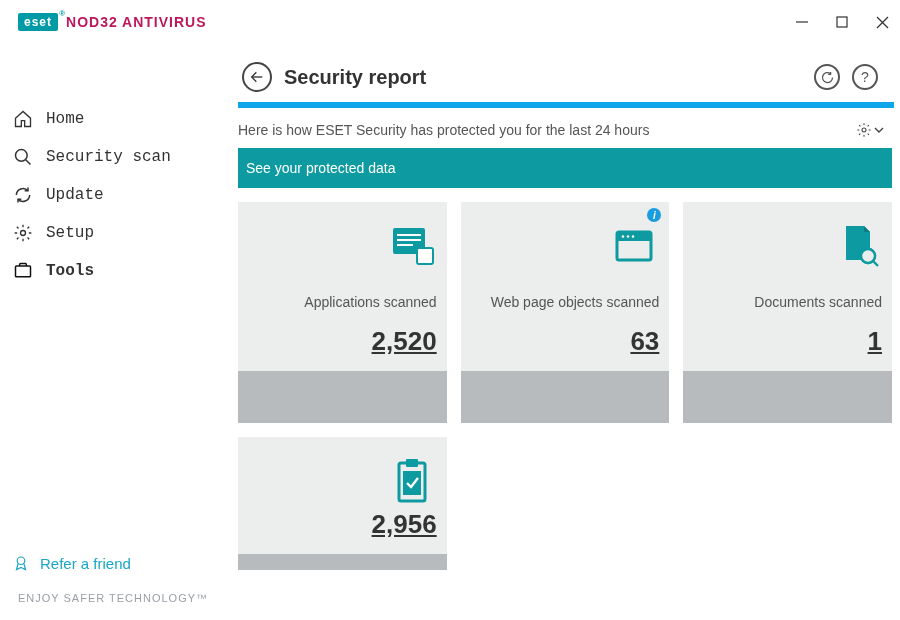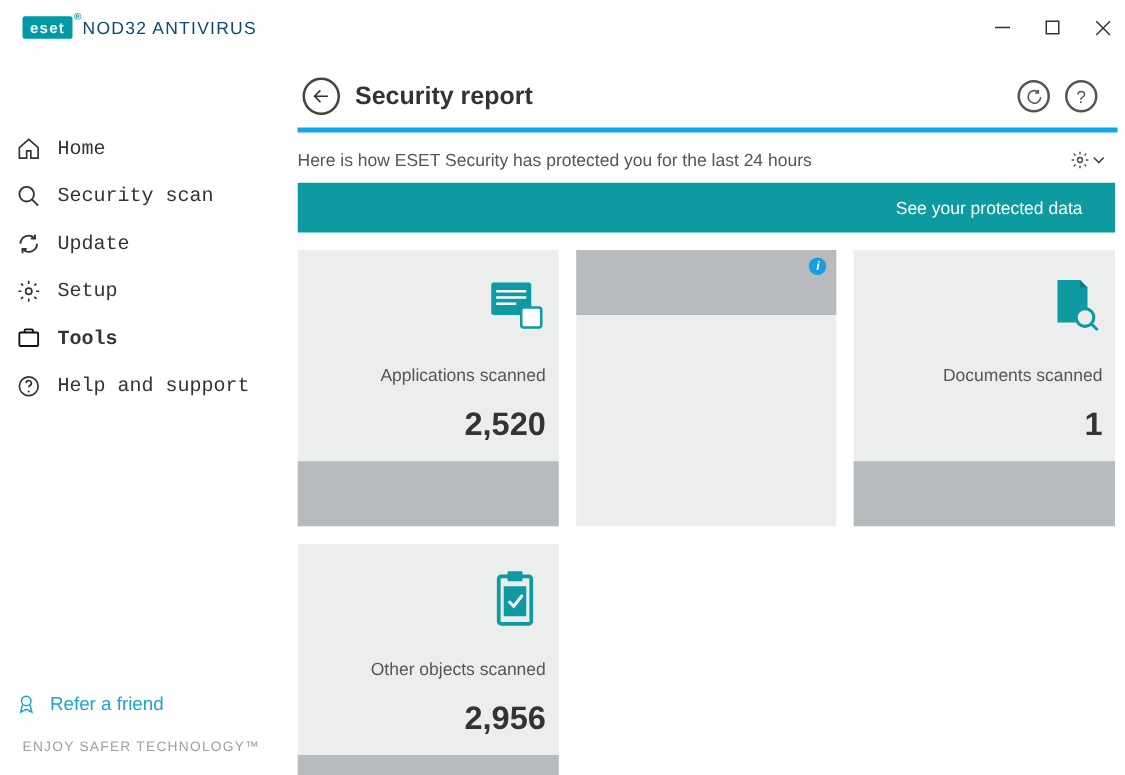--- a/index.html
+++ b/index.html
@@ -2,52 +2,52 @@
 <html><head>
 <meta charset="utf-8">
 <style>
   * { box-sizing: border-box; margin: 0; padding: 0; }
   html, body { width: 900px; height: 620px; font-family: "Segoe UI", Arial, sans-serif; background: #fff; color: #333; overflow: hidden; }
   .window { width: 900px; height: 620px; display: flex; flex-direction: column; }
   .titlebar { height: 44px; display: flex; align-items: center; padding: 0 8px 0 18px; }
   .brand { display: flex; align-items: center; gap: 8px; }
   .brand-badge { background: #009aa6; color: #fff; font-weight: 700; font-size: 12px; letter-spacing: 1px; padding: 2px 6px; border-radius: 2px; position: relative; }
   .brand-badge .reg { font-size: 8px; position: absolute; top: -4px; right: -8px; color: #009aa6; }
-  .brand-text { color: #0c4a6e; font-size: 14px; letter-spacing: 1px; font-weight: 400; }
+  .brand-text { color: #be185d; font-size: 14px; letter-spacing: 1px; font-weight: 700; }
   .win-controls { margin-left: auto; display: flex; gap: 20px; align-items: center; color: #444; }
   .win-btn { width: 20px; height: 20px; display: flex; align-items: center; justify-content: center; cursor: pointer; }
 
   .body { flex: 1; display: flex; min-height: 0; }
   .sidebar { width: 238px; display: flex; flex-direction: column; padding-top: 56px; }
   .nav { display: flex; flex-direction: column; font-family: Liberation Mono, monospace; }
   .nav-item { display: flex; align-items: center; gap: 12px; padding: 8px 12px 8px 12px; font-size: 16px; color: #333; cursor: pointer; }
   .nav-item.active { font-weight: 700; }
   .nav-icon { width: 22px; height: 22px; display: inline-flex; align-items: center; justify-content: center; color: #333; }
   .refer { margin-top: auto; padding: 0 12px 14px 12px; }
   .refer-link { display: flex; align-items: center; gap: 10px; color: #1aa6c4; font-size: 15px; cursor: pointer; padding: 6px 0; }
   .tagline { color: #9aa0a6; font-size: 11px; letter-spacing: 1px; padding: 0 12px 16px 18px; }
 
   .main { flex: 1; display: flex; flex-direction: column; min-width: 0; padding-right: 6px; position: relative; }
-  .main-header { display: flex; align-items: center; gap: 12px; padding: 18px 16px 10px 4px; border-bottom: 4px solid #0ea5e9; }
+  .main-header { display: flex; align-items: center; gap: 12px; padding: 18px 16px 10px 4px; border-bottom: 6px solid #0ea5e9; }
   .back-btn { width: 30px; height: 30px; border: 2px solid #444; border-radius: 50%; display: flex; align-items: center; justify-content: center; cursor: pointer; }
   .page-title { font-size: 20px; color: #333; font-weight: 600; }
   .header-right { margin-left: auto; display: flex; gap: 12px; align-items: center; }
   .circ-btn { width: 26px; height: 26px; border: 2px solid #555; border-radius: 50%; display: flex; align-items: center; justify-content: center; cursor: pointer; font-size: 14px; color: #555; }
 
   .sub-row { display: flex; align-items: center; padding: 14px 10px 10px 0; color: #555; font-size: 14px; }
   .gear-dd { margin-left: auto; display: flex; align-items: center; gap: 2px; cursor: pointer; color: #444; }
 
   .scroll-area { flex: 1; overflow-y: auto; padding-right: 2px; }
-  .banner { background: #0d9aa0; color: #fff; padding: 12px 26px; font-size: 14px; cursor: pointer; text-align: right; }
+  .banner { background: #0d9aa0; color: #fff; padding: 12px 8px; font-size: 14px; cursor: pointer; }
   .cards { display: grid; grid-template-columns: repeat(3, 1fr); gap: 14px; padding-top: 14px; }
   .card { background: #eceded; display: flex; flex-direction: column; align-items: center; position: relative; padding-bottom: 0; }
   .card-top { width: 100%; display: flex; flex-direction: column; align-items: flex-end; padding: 22px 10px 14px 10px; }
   .card-icon { width: 50px; height: 44px; display: flex; align-items: center; justify-content: center; color: #0d9aa0; }
   .card-label { font-size: 14px; color: #555; margin-top: 16px; text-align: center; min-height: 36px; display: flex; align-items: center; }
-  .card-value { font-size: 26px; font-weight: 600; color: #333; margin-top: 6px; }
+  .card-value { font-size: 26px; font-weight: 600; color: #333; margin-top: 6px; text-decoration: underline; }
   .card-footer { height: 52px; width: 100%; background: #b8bbbd; }
   .info-badge { position: absolute; top: 6px; right: 8px; width: 14px; height: 14px; background: #1a9de0; color: #fff; border-radius: 50%; font-size: 10px; display: flex; align-items: center; justify-content: center; font-style: italic; font-weight: bold; }
 
   .row2 { display: grid; grid-template-columns: repeat(3, 1fr); gap: 14px; padding-top: 14px; }
   .row2 .card-footer { height: 16px; }
 
   
   .scroll-area::-webkit-scrollbar { width: 10px; }
   .scroll-area::-webkit-scrollbar-thumb { background: #7f8284; }
   .scroll-area::-webkit-scrollbar-track { background: transparent; }
@@ -136,30 +136,20 @@
         <div class="nav-item active">
           <span class="nav-icon">
             <svg width="20" height="20" viewBox="0 0 24 24">
                 <rect x="3" y="6" width="18" height="13" rx="1" fill="none" stroke="#111" stroke-width="1.8"></rect>
                 <path d="M8 6 V4 a1 1 0 0 1 1-1 h6 a1 1 0 0 1 1 1 V6" fill="none" stroke="#111" stroke-width="1.8"></path>
               </svg>
           </span>
           <span>Tools</span>
         </div>
 
-        <div class="nav-item">
-          <span class="nav-icon">
-            <svg width="20" height="20" viewBox="0 0 24 24">
-                <circle cx="12" cy="12" r="9" fill="none" stroke="#333" stroke-width="1.6"></circle>
-                <path d="M9.5 9a2.5 2.5 0 1 1 3.5 2.3c-.8.4-1 1-1 1.7" fill="none" stroke="#333" stroke-width="1.6"></path>
-                <circle cx="12" cy="17" r="1" fill="#333"></circle>
-              </svg>
-          </span>
-          <span>Help and support</span>
-        </div>
 
       </nav>
 
       <div class="refer">
         <div class="refer-link">
           <span>
             <svg width="18" height="18" viewBox="0 0 24 24">
                 <circle cx="12" cy="9" r="5" fill="none" stroke="#1aa6c4" stroke-width="1.6"></circle>
                 <path d="M8 13l-2 8 6-3 6 3-2-8" fill="none" stroke="#1aa6c4" stroke-width="1.6"></path>
               </svg>
@@ -225,20 +215,33 @@
                   </svg>
               </div>
               <div class="card-label">Applications scanned</div>
               <div class="card-value">2,520</div>
             </div>
             <div class="card-footer"></div>
           </div>
 
           <div class="card">
             <div class="info-badge">i</div>
+            <div class="card-top">
+              <div class="card-icon">
+                <svg width="50" height="44" viewBox="0 0 50 44">
+                    <rect x="8" y="8" width="34" height="28" rx="2" fill="none" stroke="#0d9aa0" stroke-width="3"></rect>
+                    <rect x="8" y="8" width="34" height="9" fill="#0d9aa0"></rect>
+                    <circle cx="14" cy="12.5" r="1.3" fill="#fff"></circle>
+                    <circle cx="19" cy="12.5" r="1.3" fill="#fff"></circle>
+                    <circle cx="24" cy="12.5" r="1.3" fill="#fff"></circle>
+                  </svg>
+              </div>
+              <div class="card-label">Web page objects scanned</div>
+              <div class="card-value">63</div>
+            </div>
             <div class="card-footer"></div>
           </div>
 
           <div class="card">
             <div class="card-top">
               <div class="card-icon">
                 <svg width="50" height="48" viewBox="0 0 50 48">
                     <path d="M14 4 h18 l6 6 v28 h-24 z" fill="#0d9aa0"></path>
                     <path d="M32 4 v6 h6" fill="#0a7d82"></path>
                     <circle cx="36" cy="34" r="7" fill="none" stroke="#0d9aa0" stroke-width="2.4"></circle>
@@ -259,21 +262,20 @@
           <div class="card">
             <div class="card-top">
               <div class="card-icon">
                 <svg width="50" height="52" viewBox="0 0 50 52">
                     <rect x="12" y="8" width="26" height="38" rx="2" fill="none" stroke="#0d9aa0" stroke-width="3"></rect>
                     <rect x="19" y="4" width="12" height="8" rx="1" fill="#0d9aa0"></rect>
                     <rect x="16" y="16" width="18" height="24" fill="#0d9aa0"></rect>
                     <polyline points="20,28 24,32 31,23" fill="none" stroke="#fff" stroke-width="2.4"></polyline>
                   </svg>
               </div>
-              <div class="card-label">Other objects scanned</div>
               <div class="card-value">2,956</div>
             </div>
             <div class="card-footer"></div>
           </div>
         </div>
 
       </div>
 
     </div>
   </div>

